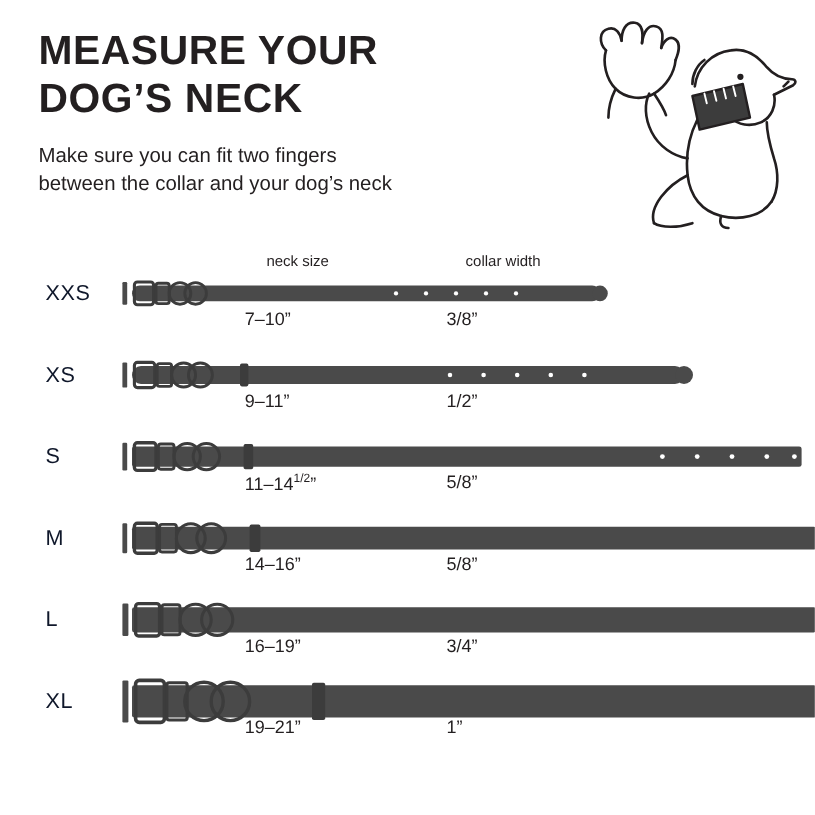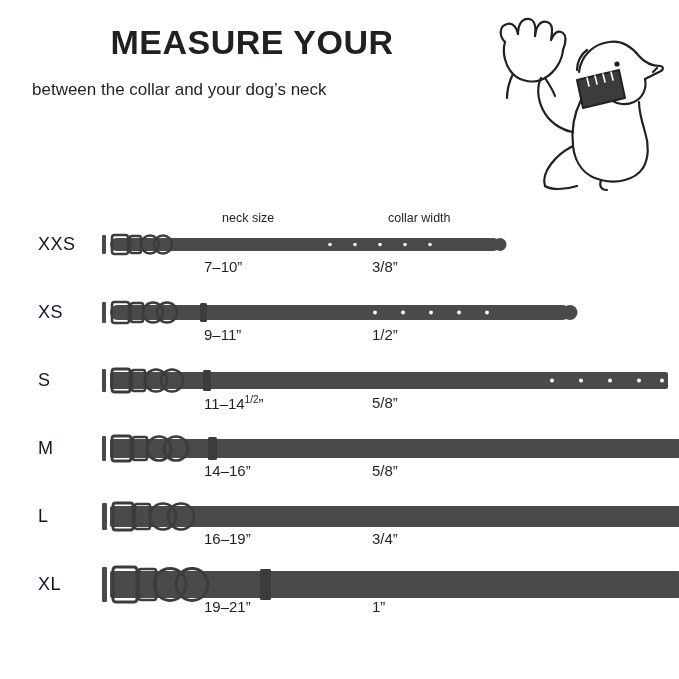--- a/index.html
+++ b/index.html
@@ -24,21 +24,20 @@
     width: 440px;
   }
   .title {
     font-size: 34px;
     line-height: 40px;
     font-weight: bold;
     letter-spacing: 0.5px;
     color: #231f20;
     margin: 0;
     text-transform: uppercase;
-    text-align: center;
   }
   .title .line2 {
     display: block;
   }
   .subtitle {
     margin-top: 16px;
     font-size: 17px;
     line-height: 23px;
     color: #231f20;
     font-weight: normal;
@@ -111,22 +110,24 @@
   }
 
   svg { display: block; }
 </style>
 </head>
 <body>
 
 <div class="header">
   <h1 class="title">
     <span>MEASURE YOUR</span>
+    <span class="line2">DOG’S  NECK</span>
   </h1>
   <div class="subtitle">
+    <div>Make sure you can fit two fingers</div>
     <div>between the collar and your dog’s neck</div>
   </div>
 </div>
 
 <div class="illustration">
   <svg width="200" height="195" viewBox="0 0 200 195" fill="none" stroke="#231f20" stroke-width="2.2" stroke-linecap="round" stroke-linejoin="round">
 
     <g>
       <path d="M36 36 C30 30, 30 20, 38 18 C44 16, 48 22, 49 28"></path>
       <path d="M49 28 C49 20, 52 12, 60 13 C67 14, 67 22, 66 30"></path>

